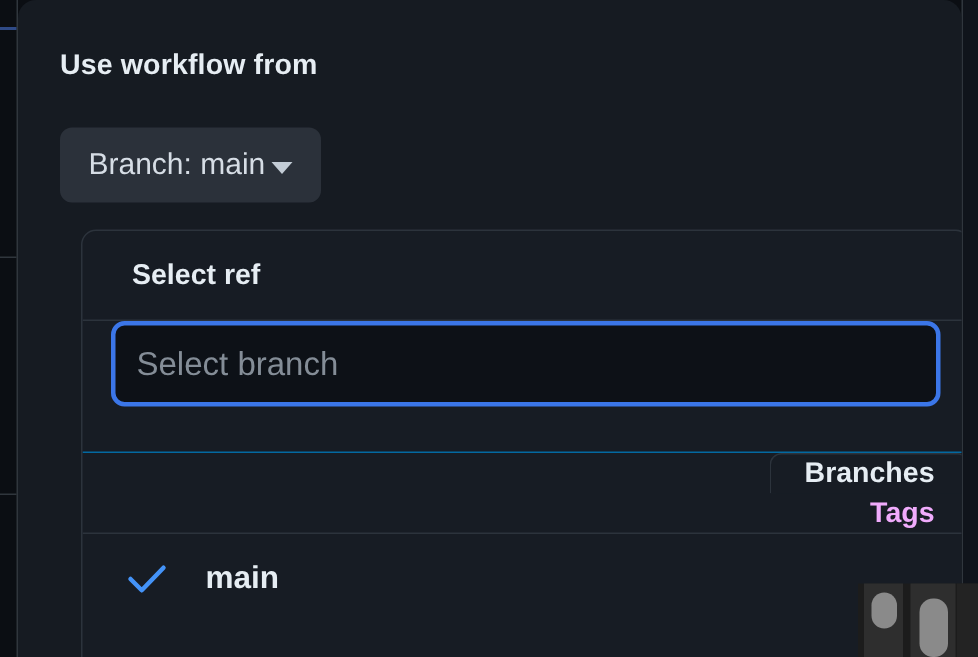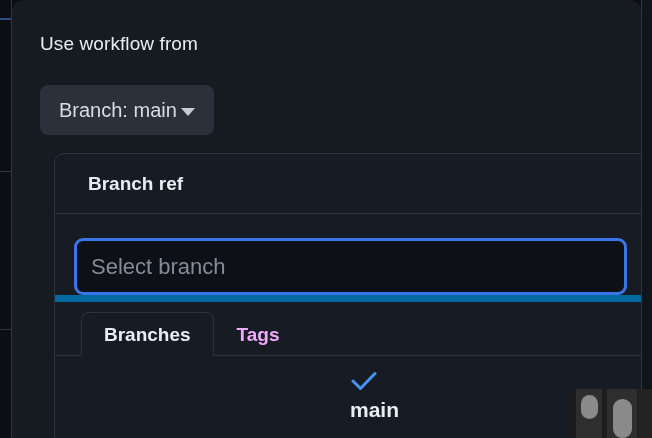--- a/index.html
+++ b/index.html
@@ -57,21 +57,21 @@
     border-top-right-radius: 12px;
     box-sizing: border-box;
     overflow: hidden;
   }
 
   .dialog-heading {
     position: absolute;
     left: 28px;
     top: 33px;
     font-size: 19px;
-    font-weight: normal;
+    font-weight: bold;
     color: #e6edf3;
     letter-spacing: 0.1px;
   }
 
   
   #branch-button {
     position: absolute;
     left: 28px;
     top: 85px;
     height: 50px;
@@ -123,23 +123,23 @@
   }
   .popover-title {
     font-size: 19px;
     font-weight: bold;
     color: #e6edf3;
   }
 
   .popover-filter {
     height: 88px;
     display: flex;
-    align-items: flex-end;
+    align-items: flex-start;
     justify-content: center;
-    border-bottom: 7px solid #0369a1;
+    border-bottom: 1px solid #0369a1;
     box-sizing: border-box;
   }
 
   #branch-filter-input {
     width: 553px;
     height: 57px;
     box-sizing: border-box;
     background: #0d1117;
     border: 3px solid #3b76e8;
     border-radius: 9px;
@@ -156,20 +156,21 @@
   }
 
   
   .tabs-row {
     position: relative;
     height: 54px;
     padding-left: 26px;
     display: flex;
     align-items: flex-end;
     box-sizing: border-box;
+    flex-direction: column;
   }
   .tabs-underline {
     position: absolute;
     left: 0;
     right: 0;
     bottom: 0;
     height: 1px;
     background: #2c333c;
   }
   .tab {
@@ -201,21 +202,20 @@
   
   .ref-list {
     padding-top: 8px;
   }
   .ref-item {
     display: flex;
     align-items: center;
     height: 44px;
     padding-left: 26px;
     cursor: pointer;
-    flex-direction: column;
   }
   .check-icon {
     width: 34px;
     flex: 0 0 34px;
     display: flex;
     align-items: center;
     justify-content: center;
   }
   .check-icon svg { display: block; }
   .ref-label {
@@ -257,21 +257,21 @@
   <div class="dialog-heading">Use workflow from</div>
 
   <button id="branch-button">
     <span class="btn-label">Branch: main</span>
     <span class="caret-down"></span>
   </button>
 
   <div id="select-ref-popover">
 
     <div class="popover-header">
-      <span class="popover-title">Branch ref</span>
+      <span class="popover-title">Select ref</span>
     </div>
 
     <div class="popover-filter">
       <input id="branch-filter-input" type="text" autofocus="" placeholder="Select branch" style="">
     </div>
 
     <div class="tabs-row">
       <div class="tabs-underline"></div>
       <div class="tab is-selected">Branches</div>
       <div class="tab is-unselected">Tags</div>

